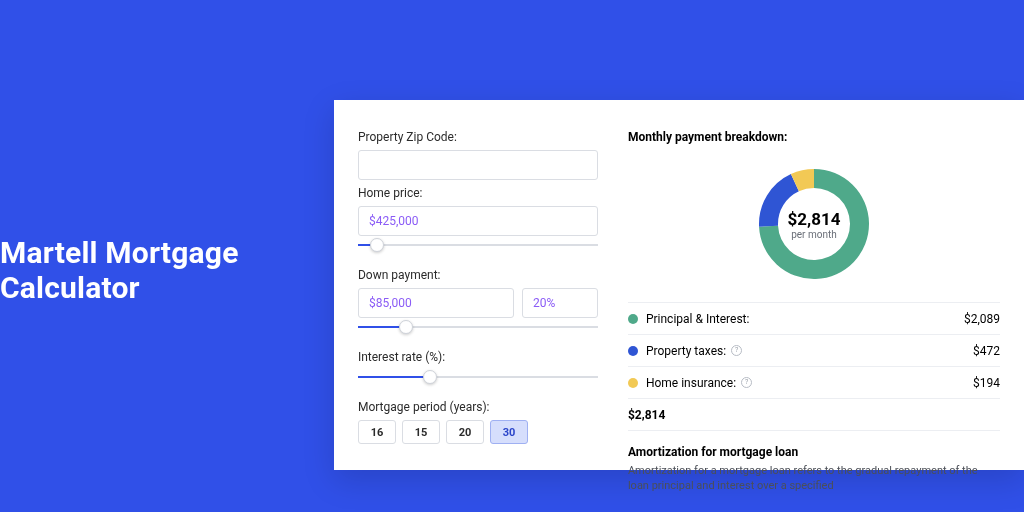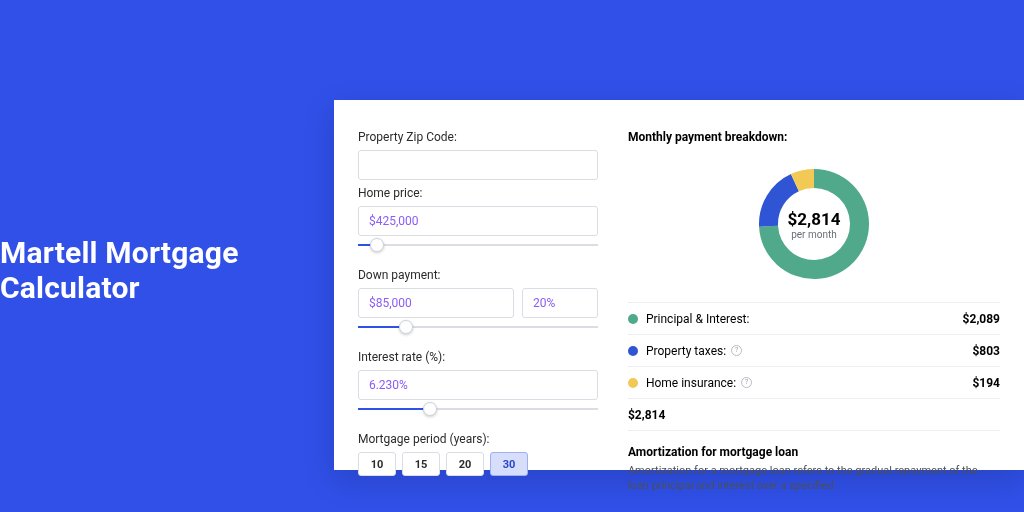--- a/index.html
+++ b/index.html
@@ -27,21 +27,21 @@
 .donut{position:relative;width:120px;height:120px}
 .donut-center{position:absolute;inset:0;display:flex;flex-direction:column;align-items:center;justify-content:center}
 .donut-v{font-size:17px;font-weight:700}
 .donut-s{font-size:10px;color:#6a6f78}
 .legend{border-top:1px solid #eceef2}
 .lrow{display:flex;align-items:center;height:32px;border-bottom:1px solid #eceef2;font-size:12px}
 .lrow.total{font-weight:700}
 .dot{width:10px;height:10px;border-radius:50%;margin-right:8px}
 .lname{flex:1;display:flex;align-items:center;gap:5px}
 .info{width:11px;height:11px;border:1px solid #b7bcc5;border-radius:50%;display:inline-flex;align-items:center;justify-content:center;font-size:7px;color:#9aa0aa;line-height:1}
-.lval{font-weight:700}
+.lval{font-weight:400}
 .lrow.total .lval{font-weight:700}
 .amort{margin-top:14px}
 .amort h3{font-size:12px;font-weight:700;margin-bottom:4px}
 .amort p{font-size:11px;color:#4b4f57;line-height:1.4}
 </style>
 </head>
 <body>
 
 <div class="shell">
   <div class="hero">Martell Mortgage Calculator</div>
@@ -75,32 +75,31 @@
         </div>
         <div class="track">
           <div class="rail"></div>
             <div class="fill" id="fill-down" style="width: 20%;"></div>
             <div class="knob" id="knob-down" style="left: calc(20% - 7px);"></div>
         </div>
       </div>
 
       <div class="group">
         <div class="lbl">Interest rate (%):</div>
-        <input class="tf" value="6.230%" style="">
         <div class="track">
           <div class="rail"></div>
             <div class="fill" id="fill-rate" style="width: 30%;"></div>
             <div class="knob" id="knob-rate" style="left: calc(30% - 7px);"></div>
         </div>
       </div>
 
       <div class="group">
         <div class="lbl">Mortgage period (years):</div>
         <div class="pills" id="pills">
-            <div class="pill">10</div>
+            <div class="pill">16</div>
             <div class="pill">15</div>
             <div class="pill">20</div>
             <div class="pill active">30</div>
           </div>
       </div>
 
     </div>
 
     <div class="col-right">
       <div class="sect-title">Monthly payment breakdown:</div>
@@ -121,21 +120,21 @@
 
       <div class="legend" id="legend">
           <div class="lrow">
             <span class="dot" style="background:#4fa98a"></span>
             <span class="lname">Principal &amp; Interest:</span>
             <span class="lval">$2,089</span>
           </div>
           <div class="lrow">
             <span class="dot" style="background:#2f55d4"></span>
             <span class="lname">Property taxes:<span class="info">?</span></span>
-            <span class="lval">$803</span>
+            <span class="lval">$472</span>
           </div>
           <div class="lrow">
             <span class="dot" style="background:#f2c955"></span>
             <span class="lname">Home insurance:<span class="info">?</span></span>
             <span class="lval">$194</span>
           </div>
           <div class="lrow total">
             <span class="lval">$2,814</span>
           </div>
         </div>

